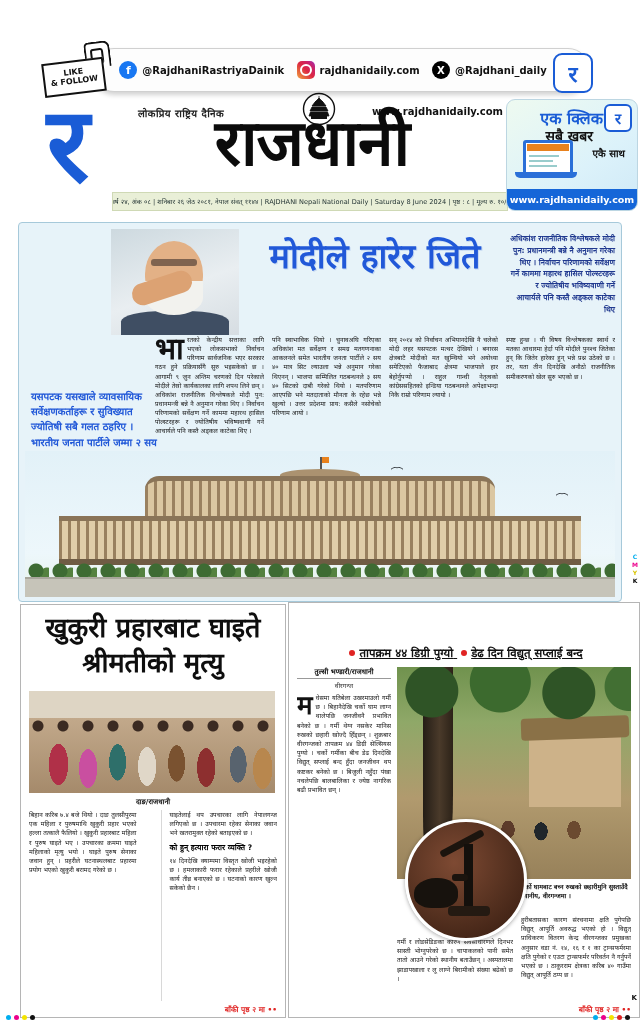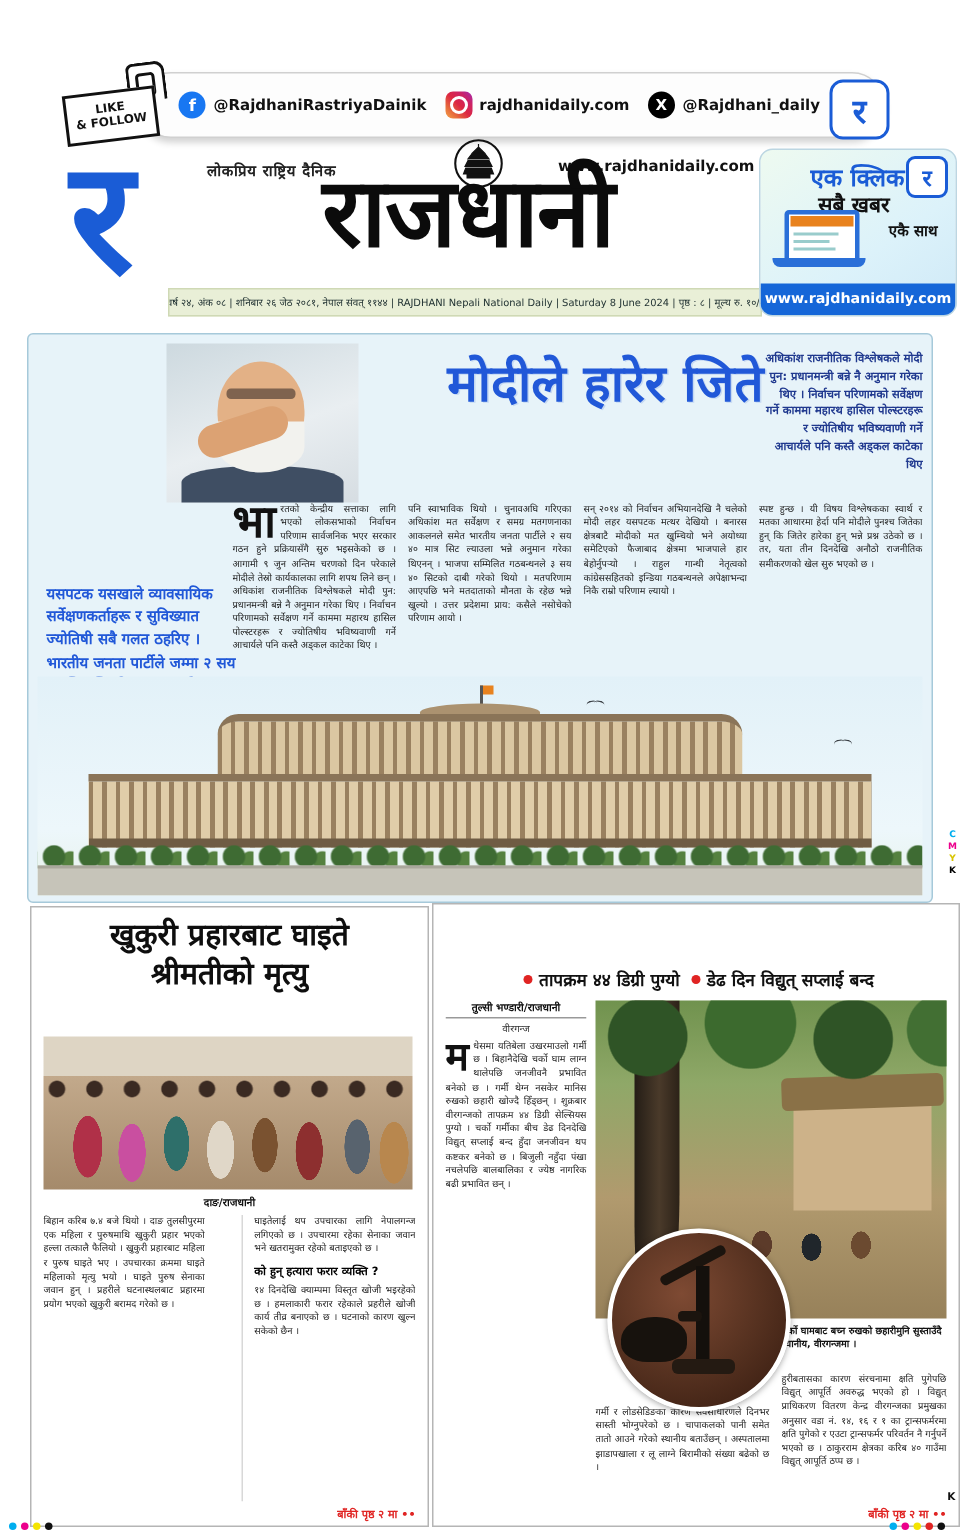--- a/index.html
+++ b/index.html
@@ -38,21 +38,21 @@
   .lap-base{position:absolute;left:0;top:32px;width:62px;height:6px;background:#2a6fd8;border-radius:0 0 5px 5px;}
   .promo-bar{position:absolute;left:0;right:0;bottom:0;height:21px;background:#1566d8;color:#fff;font-size:9.5px;font-weight:bold;display:flex;align-items:center;justify-content:center;}
   
   .main-box{position:absolute;left:18px;top:222px;width:602px;height:378px;background:#e7f3f9;border:1px solid #a6c9da;border-radius:4px;overflow:hidden;}
   .modi-photo{position:absolute;left:92px;top:6px;width:128px;height:106px;background:linear-gradient(160deg,#cdd9df,#e9eef1 55%,#d6dde2);overflow:hidden;}
   .modi-face{position:absolute;left:34px;top:12px;width:58px;height:66px;background:#e3b186;border-radius:50% 50% 46% 46%;}
   .modi-beard{position:absolute;left:34px;top:52px;width:58px;height:34px;background:#f2f2ee;border-radius:0 0 50% 50%;}
   .modi-glass{position:absolute;left:40px;top:30px;width:46px;height:7px;background:#5d4a3c;border-radius:3px;opacity:.75;}
   .modi-hand{position:absolute;left:20px;top:48px;width:62px;height:22px;background:#dca273;border-radius:12px;transform:rotate(-18deg);}
   .modi-coat{position:absolute;left:10px;top:82px;width:108px;height:26px;background:#3f4e63;border-radius:40% 40% 0 0;}
-  .main-headline{position:absolute;left:222px;top:14px;width:268px;text-align:right;font-size:34px;line-height:1.16;font-weight:bold;color:#2158d8;text-shadow:1px 1px 0 #c6d9f2;}
+  .main-headline{position:absolute;left:222px;top:14px;width:268px;text-align:center;font-size:34px;line-height:1.16;font-weight:bold;color:#2158d8;text-shadow:1px 1px 0 #c6d9f2;}
   .main-lead{position:absolute;left:490px;top:10px;width:106px;font-size:7.6px;line-height:1.55;font-weight:bold;color:#20398f;text-align:right;}
   .author{position:absolute;left:14px;top:60px;width:84px;text-align:center;}
   .author-photo{width:82px;height:84px;background:linear-gradient(#b9bec2,#d8dcdf);position:relative;margin:0 auto;overflow:hidden;border:1px solid #cfd3d6;}
   .au-face{position:absolute;left:23px;top:14px;width:36px;height:44px;background:#caa27c;border-radius:48%;}
   .au-hair{position:absolute;left:21px;top:8px;width:40px;height:16px;background:#41372e;border-radius:50% 50% 0 0;}
   .au-beard{position:absolute;left:25px;top:40px;width:32px;height:20px;background:#9a948c;border-radius:0 0 46% 46%;}
   .au-glass{position:absolute;left:26px;top:26px;width:30px;height:6px;background:#2c2620;border-radius:2px;}
   .au-suit{position:absolute;left:8px;top:62px;width:66px;height:22px;background:#2f3338;border-radius:40% 40% 0 0;}
   .author-name{font-size:8.5px;font-weight:bold;margin-top:3px;color:#111;}
   .pullquote{position:absolute;left:12px;top:166px;width:126px;font-size:10px;line-height:1.52;font-weight:bold;color:#2158d8;}
@@ -70,21 +70,21 @@
   .p-flag{position:absolute;left:50%;bottom:134px;width:9px;height:6px;background:#e8821e;}
   .p-hedge{position:absolute;left:0;right:0;bottom:18px;height:17px;background-image:radial-gradient(circle at 11px 9px,#3e6b33 7px,rgba(0,0,0,0) 8px),radial-gradient(circle at 22px 12px,#54813f 6px,rgba(0,0,0,0) 7px);background-size:24px 17px;background-repeat:repeat-x;}
   .p-road{position:absolute;left:0;right:0;bottom:0;height:18px;background:#c6c4b9;border-top:2px solid #a9a79c;}
   .bird{position:absolute;width:12px;height:6px;}
   .bird::before,.bird::after{content:"";position:absolute;top:2px;width:7px;height:4px;border-top:1.6px solid #3a3f44;border-radius:50% 50% 0 0;}
   .bird::before{left:0;transform:rotate(-14deg);} .bird::after{right:0;transform:rotate(14deg);}
   
   .box{position:absolute;border:1px solid #b5b5b5;background:#fff;overflow:hidden;}
   .box-l{left:20px;top:604px;width:264px;height:412px;}
   .box-r{left:288px;top:602px;width:350px;height:414px;}
-  .kh-head{position:absolute;left:6px;right:6px;top:5px;text-align:center;font-size:20px;line-height:1.3;font-weight:bold;color:#0e0e0e;}
+  .kh-head{position:absolute;left:6px;right:6px;top:5px;text-align:center;font-size:27px;line-height:1.3;font-weight:bold;color:#0e0e0e;}
   .sub{position:absolute;left:0;right:0;text-align:center;font-weight:bold;color:#111;}
   .kh-sub{top:62px;font-size:12.5px;}
   .reddot{display:inline-block;width:6px;height:6px;border-radius:50%;background:#e02423;margin:0 4px 1px 4px;vertical-align:middle;}
   .kh-photo{position:absolute;left:8px;top:86px;width:246px;height:102px;background:linear-gradient(180deg,#ded5c4 0 26%,#c2a98b 26%,#a58a6b 100%);overflow:hidden;}
   .kh-people{position:absolute;inset:0;background-image:
     radial-gradient(ellipse 16px 34px at 12% 72%,#b03048 60%,rgba(0,0,0,0) 61%),
     radial-gradient(ellipse 15px 32px at 24% 76%,#c94fa0 60%,rgba(0,0,0,0) 61%),
     radial-gradient(ellipse 14px 30px at 36% 70%,#2e6f6a 60%,rgba(0,0,0,0) 61%),
     radial-gradient(ellipse 15px 32px at 48% 74%,#e0d7c8 60%,rgba(0,0,0,0) 61%),
     radial-gradient(ellipse 14px 30px at 60% 71%,#7a5230 60%,rgba(0,0,0,0) 61%),
@@ -93,21 +93,21 @@
     radial-gradient(ellipse 16px 34px at 95% 76%,#b8874e 60%,rgba(0,0,0,0) 61%);}
   .kh-heads{position:absolute;left:0;right:0;top:26%;height:22%;background-image:radial-gradient(circle at 9px 8px,#3a2a22 5px,rgba(0,0,0,0) 6px);background-size:25px 22px;background-repeat:repeat-x;}
   .byline{text-align:center;font-size:7px;font-weight:bold;color:#111;}
   .kh-byline{position:absolute;left:0;right:0;top:192px;}
   .kh-cols{position:absolute;left:8px;right:8px;top:205px;bottom:16px;display:flex;gap:24px;overflow:hidden;}
   .kcol{flex:1;font-size:6.3px;line-height:1.46;text-align:justify;color:#1c1c1c;overflow:hidden;}
   .kcol+.kcol{border-left:1px solid #d8d8d8;padding-left:8px;}
   .crosshead{font-size:7.6px;font-weight:bold;margin:4px 0 3px;color:#000;}
   .kh-cont{position:absolute;right:8px;bottom:3px;}
   .ga-head{position:absolute;left:6px;right:6px;top:2px;text-align:center;font-size:29px;font-weight:bold;color:#0c0c0c;}
-  .ga-sub{top:42px;font-size:11.5px;}
+  .ga-sub{top:42px;font-size:11.5px;text-decoration:underline;}
   .ga-leftcol{position:absolute;left:8px;top:64px;width:94px;bottom:14px;overflow:hidden;}
   .ga-byline{border-bottom:1px solid #999;padding-bottom:2px;margin-bottom:2px;}
   .ga-place{text-align:center;font-size:6.5px;color:#333;margin-bottom:3px;}
   .ga-text{font-size:6.3px;line-height:1.46;text-align:justify;color:#1c1c1c;}
   .ga-photo{position:absolute;left:108px;top:64px;right:8px;height:212px;background:linear-gradient(180deg,#70924e 0%,#8fa868 26%,#b19a6e 62%,#97815a 100%);overflow:hidden;}
   .ga-canopy{position:absolute;left:-20px;top:-30px;right:-20px;height:90px;background-image:radial-gradient(circle at 20% 60%,#2f5426 26px,rgba(0,0,0,0) 27px),radial-gradient(circle at 45% 50%,#3c6a2e 30px,rgba(0,0,0,0) 31px),radial-gradient(circle at 70% 62%,#2f5426 26px,rgba(0,0,0,0) 27px),radial-gradient(circle at 92% 55%,#426f33 24px,rgba(0,0,0,0) 25px);}
   .ga-trunk{position:absolute;left:26px;top:0;width:30px;height:100%;background:linear-gradient(90deg,#241d16,#4a3a2a 55%,#2c2218);border-radius:0 0 40% 30%;}
   .ga-hut{position:absolute;right:10px;top:66px;width:92px;height:74px;background:#cdb289;}
   .ga-roof{position:absolute;right:2px;top:50px;width:108px;height:22px;background:#8a7147;border-radius:4px;transform:rotate(-2deg);}
   .ga-sitters{position:absolute;left:60px;bottom:34px;width:150px;height:34px;background-image:radial-gradient(ellipse 11px 15px at 12% 60%,#27211b 60%,rgba(0,0,0,0) 61%),radial-gradient(ellipse 11px 15px at 34% 55%,#5c3b2a 60%,rgba(0,0,0,0) 61%),radial-gradient(ellipse 11px 15px at 56% 60%,#20262b 60%,rgba(0,0,0,0) 61%),radial-gradient(ellipse 11px 15px at 78% 56%,#6b4a30 60%,rgba(0,0,0,0) 61%);}

